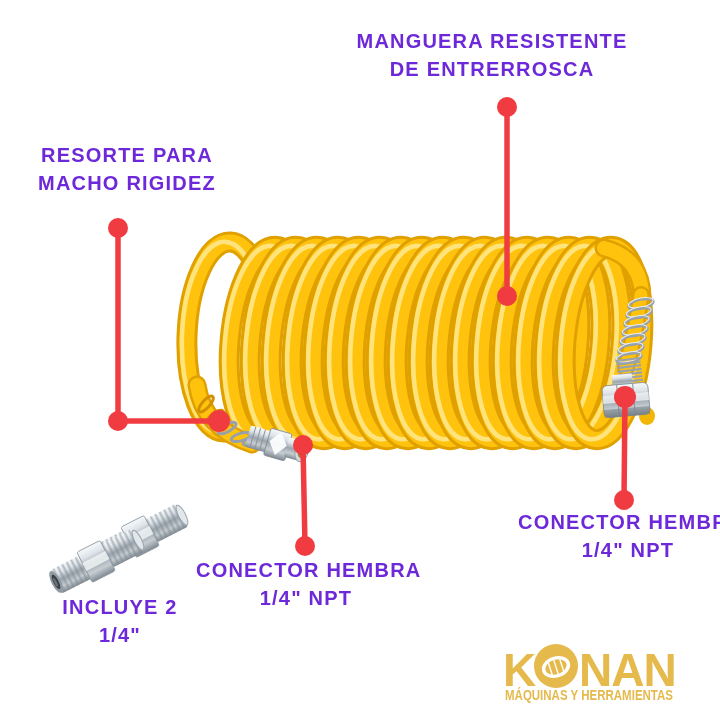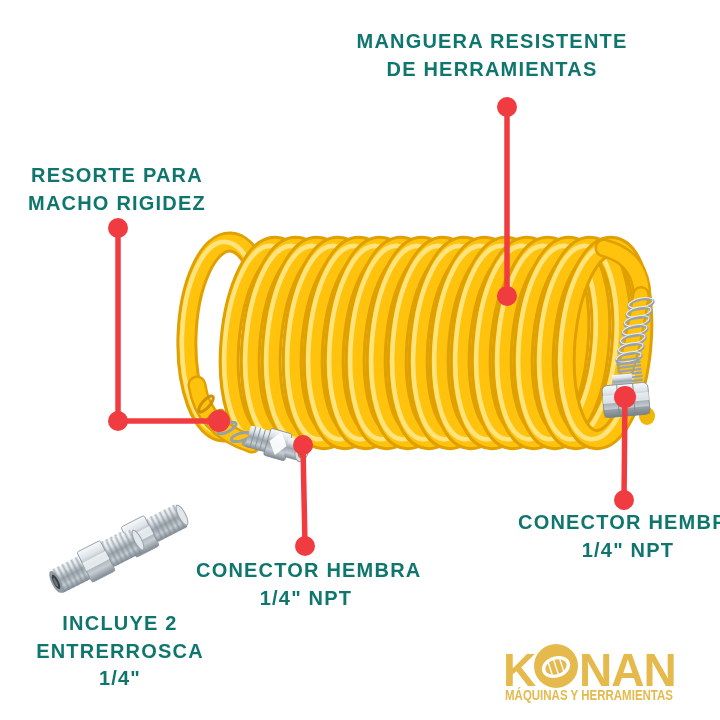--- a/index.html
+++ b/index.html
@@ -3,25 +3,25 @@
 <meta charset="utf-8">
 <style>
   html,body{margin:0;padding:0;}
   body{
     width:720px;height:720px;overflow:hidden;background:#ffffff;
     font-family:"Liberation Sans", sans-serif;position:relative;
   }
   .canvas{position:absolute;left:0;top:0;width:720px;height:720px;}
   svg{position:absolute;left:0;top:0;}
   .label{
-    position:absolute;text-align:center;color:#0f766e;
+    position:absolute;text-align:center;color:#6d28d9;
     font-weight:700;font-size:20px;line-height:28px;letter-spacing:1.2px;
   }
   .label div{white-space:nowrap;}
-  .fittings-label{line-height:27.5px;margin-top:16px;}
+  .fittings-label{line-height:27.5px;}
 </style>
 </head>
 <body>
 
 <div class="canvas">
 
   <svg id="art" width="720" height="720" viewBox="0 0 720 720">
     <defs>
       <linearGradient id="silverV" x1="0" y1="0" x2="0" y2="1">
         <stop offset="0" stop-color="#F7FAFC"></stop>
@@ -218,37 +218,36 @@
           <line x1="562" y1="660" x2="562" y2="674"></line>
         </g>
       </g>
       <text x="579" y="686" font-size="46" font-weight="bold" letter-spacing="-1" fill="#E5B94B">NAN</text>
       <text x="589" y="700" font-size="14" font-weight="bold" fill="#E5B94B" text-anchor="middle" textLength="168" lengthAdjust="spacingAndGlyphs">MÁQUINAS Y HERRAMIENTAS</text>
     </g>
   </svg>
 
   <div class="label" style="left:322px;top:27px;width:340px;">
     <div>MANGUERA RESISTENTE</div>
-    <div>DE HERRAMIENTAS</div>
-  </div>
-
-  <div class="label" style="left:6px;top:141px;width:222px;margin-top:20px;">
+    <div>DE ENTRERROSCA</div>
+  </div>
+
+  <div class="label" style="left:16px;top:141px;width:222px;">
     <div>RESORTE PARA</div>
     <div>MACHO RIGIDEZ</div>
   </div>
 
   <div class="label" style="left:196px;top:556px;width:220px;">
     <div>CONECTOR HEMBRA</div>
     <div>1/4" NPT</div>
   </div>
 
   <div class="label" style="left:518px;top:508px;width:220px;">
     <div>CONECTOR HEMBRA</div>
     <div>1/4" NPT</div>
   </div>
 
   <div class="label fittings-label" style="left:8px;top:594px;width:224px;">
     <div>INCLUYE 2</div>
-    <div>ENTRERROSCA</div>
     <div>1/4"</div>
   </div>
 
 </div>
 
 </body></html>

